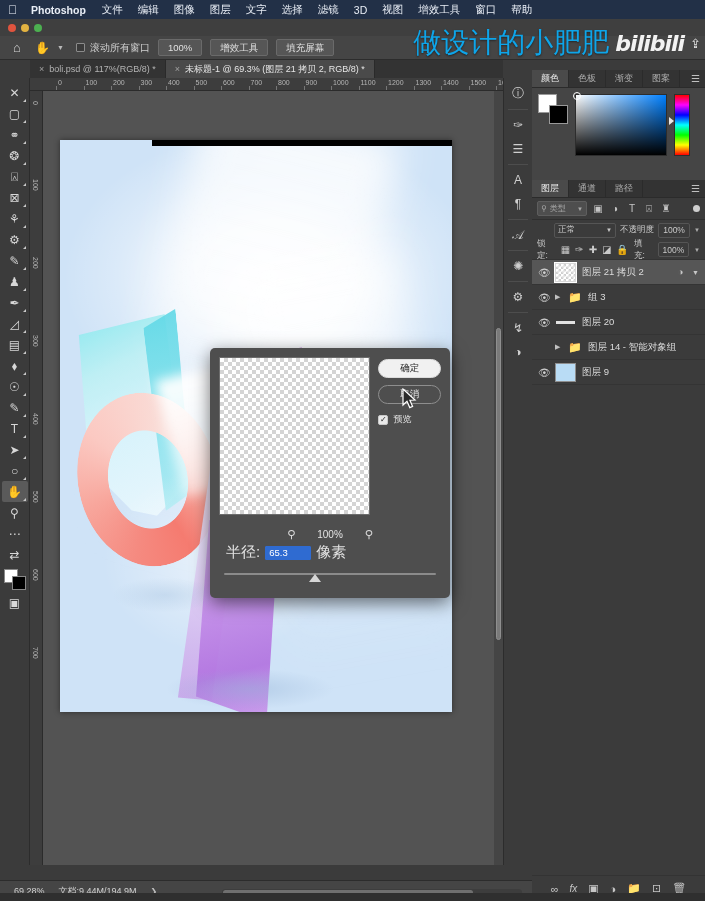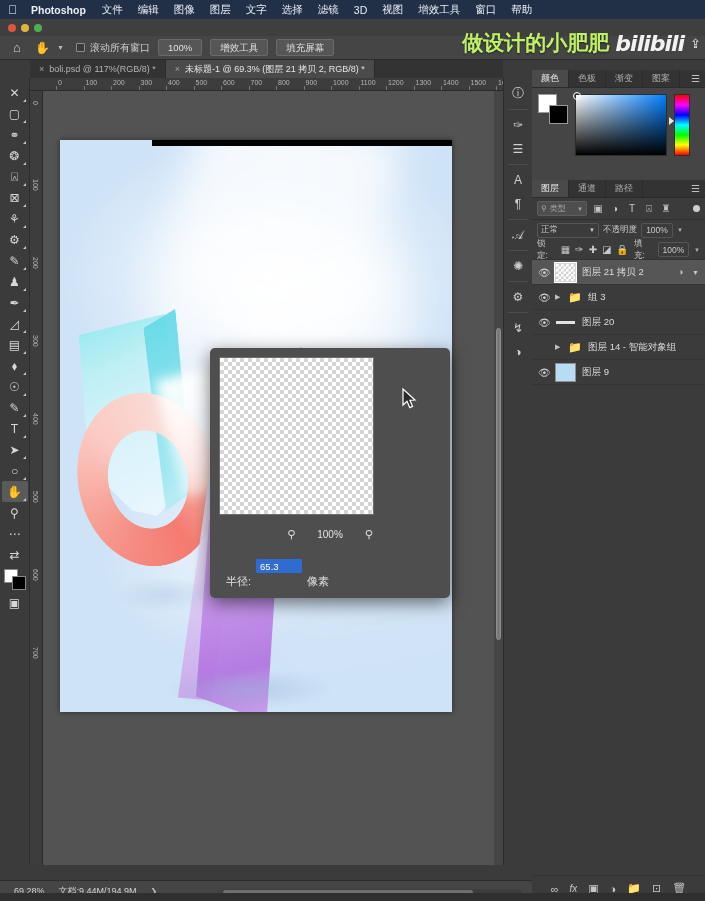--- a/index.html
+++ b/index.html
@@ -50,21 +50,21 @@
   .ocheck{ width:9px;height:9px;border:1px solid #8b8b8b;background:#3a3a3a;border-radius:1px;}
   .olabel{ font-size:10px; color:#d0d0d0; }
   .opill{
     background:#565656; border:1px solid #6a6a6a; border-radius:2px;
     color:#e0e0e0; font-size:9.5px; padding:3px 9px; line-height:1;
   }
   #watermark{
     position:absolute; right:4px; top:26px; height:34px;
     display:flex; align-items:center; gap:6px; pointer-events:none;
   }
-  #wm-text{ font-size:21px; font-weight:bold; color:#bef264; letter-spacing:0px;
+  #wm-text{ font-size:28px; font-weight:normal; color:#0ea5e9; letter-spacing:0px;
             text-shadow:0 1px 2px rgba(0,0,0,.5); font-family:"DejaVu Sans",sans-serif;}
   #wm-logo{ font-size:22px; font-weight:bold; color:#f2f2f2; font-style:italic;
             letter-spacing:-1px; font-family:"DejaVu Sans",sans-serif;}
   #wm-share{ font-size:13px; color:#e8e8e8;}
 
   
   #tabbar{
     position:absolute; top:60px; left:30px; width:473px; height:18px;
     background:#333; display:flex; align-items:stretch;
   }
@@ -264,21 +264,21 @@
     background:#3b3b3b; border-bottom:1px solid #2f2f2f;
   }
   .fsearch{
     width:50px;height:15px;background:#4e4e4e;border:1px solid #5e5e5e;border-radius:2px;
     display:flex;align-items:center;gap:3px;padding:0 3px;font-size:8px;color:#a6a6a6;
   }
   .ficon{ color:#c5c5c5; font-size:10px; width:12px; text-align:center;}
   .fdot{ width:7px;height:7px;border-radius:50%;background:#cfcfcf;margin-left:auto;}
   .moderow{
     height:20px; display:flex; align-items:center; padding:0 5px; gap:4px;
-    font-size:8.5px; color:#c8c8c8;
+    font-size:8.5px; color:#c8c8c8;justify-content:flex-end;
   }
   .modesel{
     flex:0 0 62px; height:15px; background:#3b3b3b; border:1px solid #555;
     display:flex;align-items:center;justify-content:space-between;padding:0 3px; border-radius:2px;
   }
   .numbox{
     width:32px;height:15px;background:#3b3b3b;border:1px solid #555;border-radius:2px;
     display:flex;align-items:center;justify-content:center;font-size:8.5px;color:#c8c8c8;
   }
   .lockrow{
@@ -353,21 +353,21 @@
   }
   #prevlabel{ font-size:9px; color:#e2e2e2;}
   #dlg-zoomrow{
     display:flex;align-items:center;justify-content:center;gap:22px;
     padding:4px 0 2px 0; color:#dcdcdc; font-size:11px;
   }
   #dlg-zoomval{ font-size:10px; color:#e4e4e4;}
   #dlg-radiusrow{
     display:flex;align-items:center;gap:5px; padding:0 16px;
   }
-  #rad-label,#rad-unit{ font-size:11px; color:#e2e2e2;margin-top:31px;}
+  #rad-label,#rad-unit{ font-size:15px; color:#e2e2e2;}
   #rad-input{
     width:46px;height:14px;background:#2f6bd1;border:1px solid #2f6bd1;
     display:flex;align-items:center;padding-left:3px;font-size:9.5px;color:#fff;border-radius:1px;
   }
   #dlg-slider{ position:relative; margin:9px 14px 0 14px; height:16px;}
   #dlg-slider .track{ position:absolute;top:2px;left:0;width:100%;height:2px;background:#8b8b8b;border-radius:1px;}
   #dlg-slider .knob{
     position:absolute; top:3px; left:85px; width:0;height:0;
     border-left:6px solid transparent;border-right:6px solid transparent;border-bottom:8px solid #d6d6d6;
   }
@@ -688,20 +688,28 @@
     <span>◑</span>
     <span>📁</span>
     <span>⊡</span>
     <span>🗑</span>
   </div>
 </div>
 
 <div id="dialog">
   <div id="dlg-body">
     <div id="dlg-preview"></div>
+    <div id="dlg-right">
+      <div class="dbtn" id="btn-ok">确定</div>
+      <div class="dbtn" id="btn-cancel">取消</div>
+      <div id="dlg-prev-row">
+        <span id="prevbox">✓</span>
+        <span id="prevlabel">预览</span>
+      </div>
+    </div>
   </div>
   <div id="dlg-zoomrow">
     <span>⚲</span>
     <span id="dlg-zoomval">100%</span>
     <span>⚲</span>
   </div>
   <div id="dlg-radiusrow">
     <span id="rad-label">半径:</span>
     <span id="rad-input">65.3</span>
     <span id="rad-unit">像素</span>

